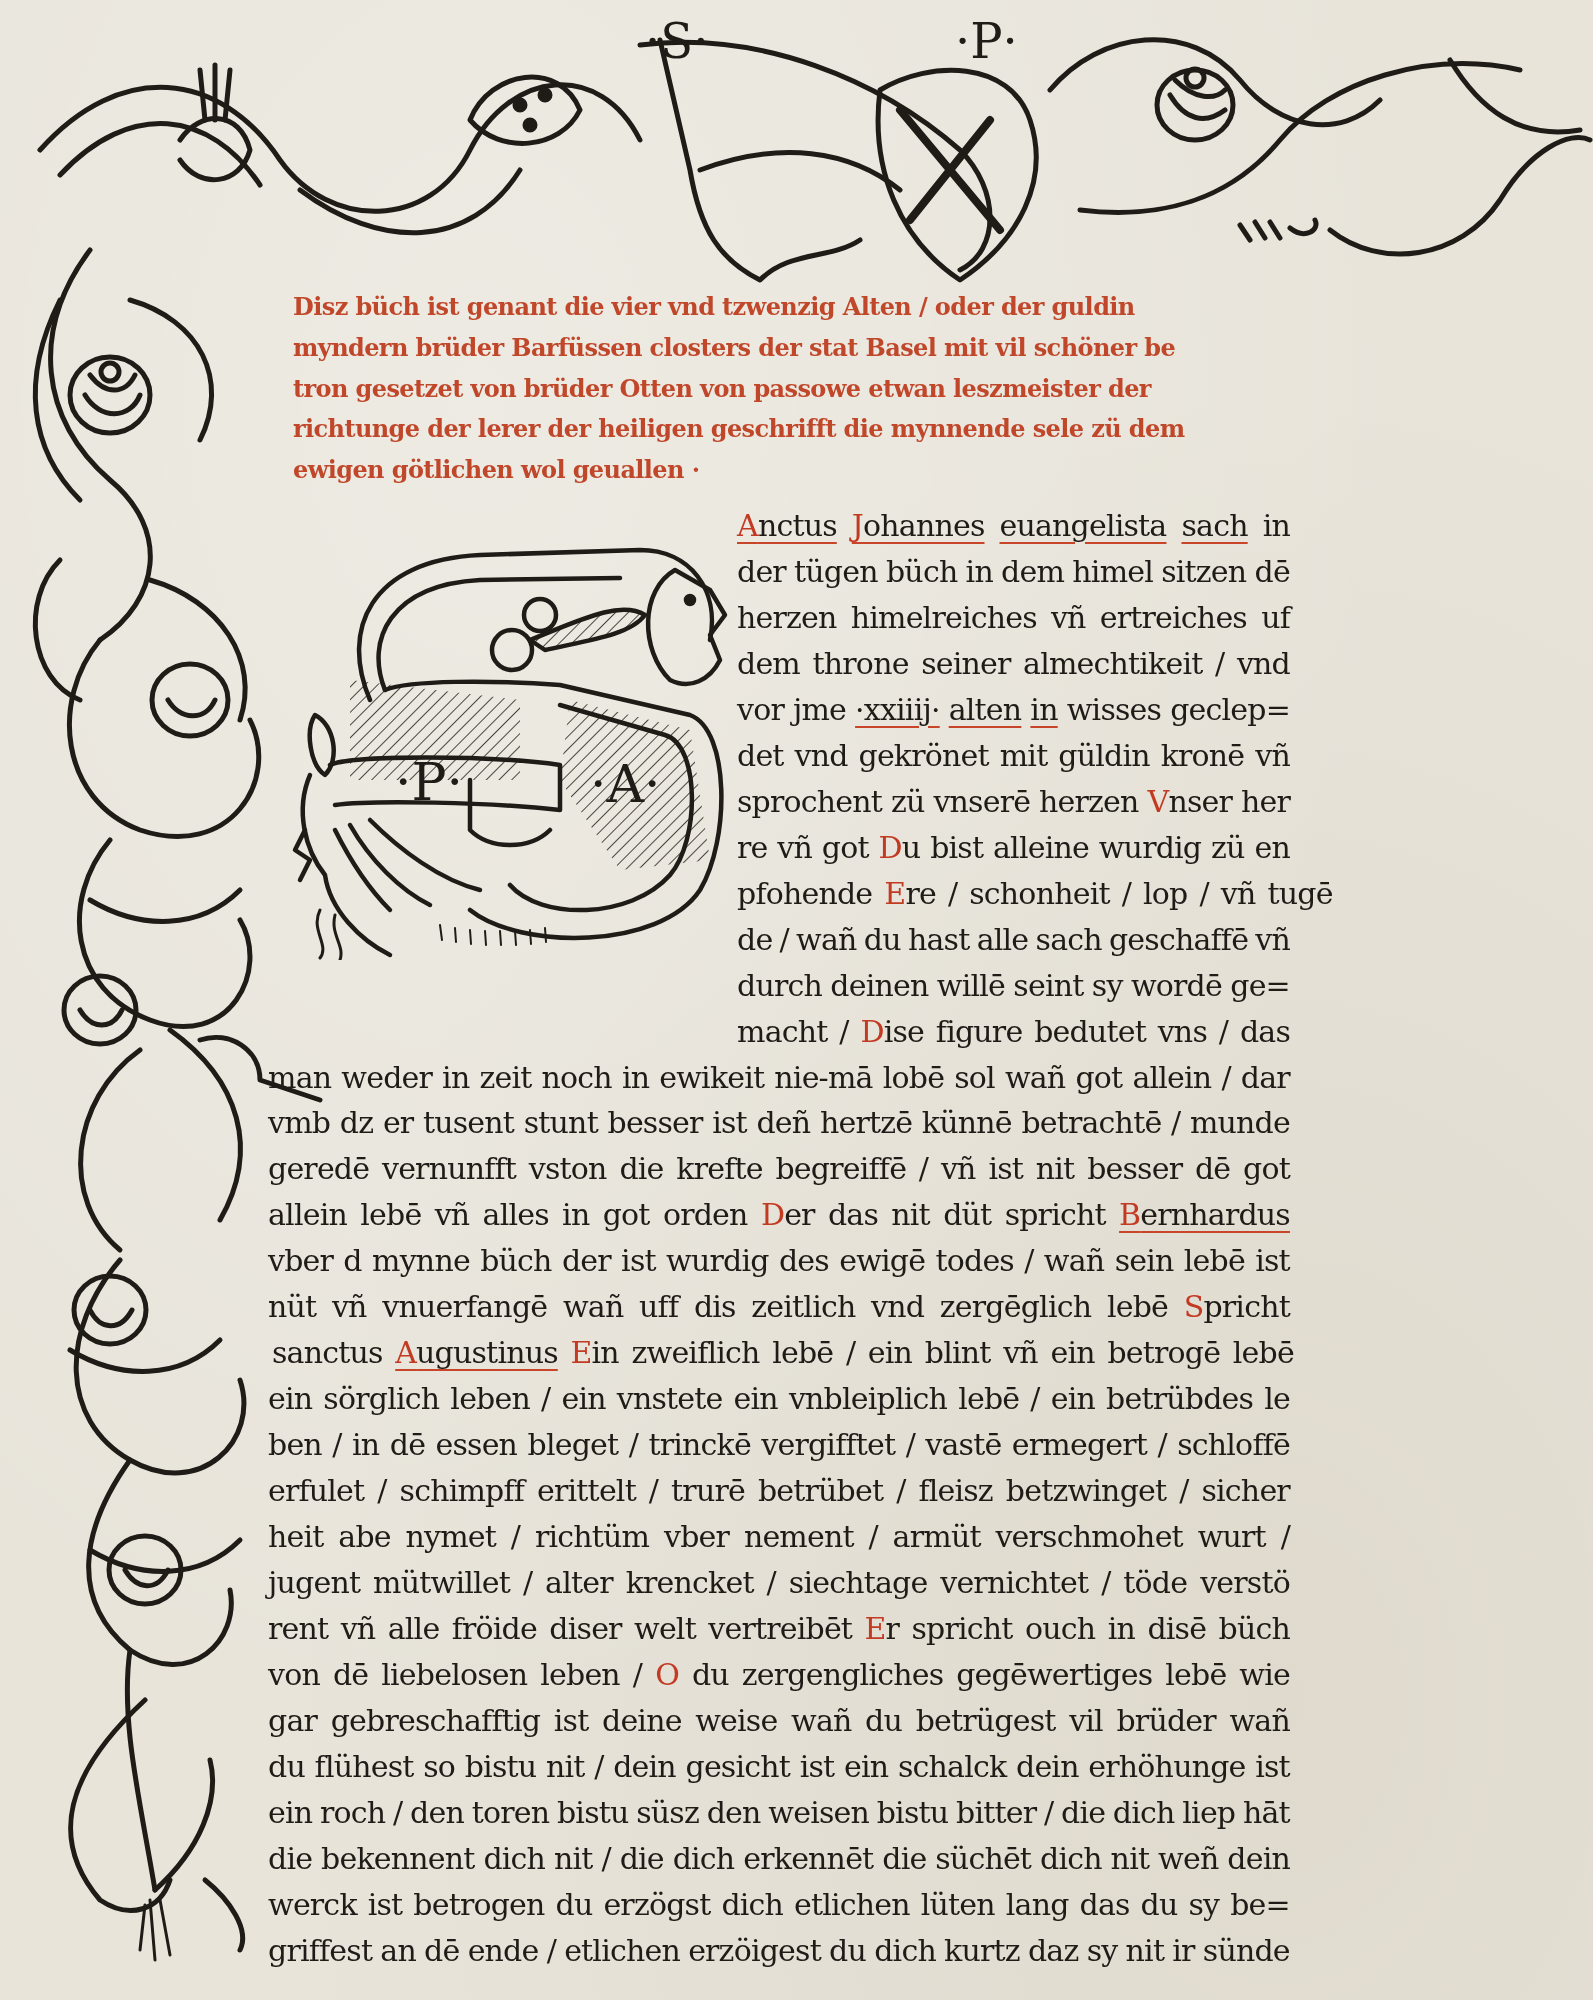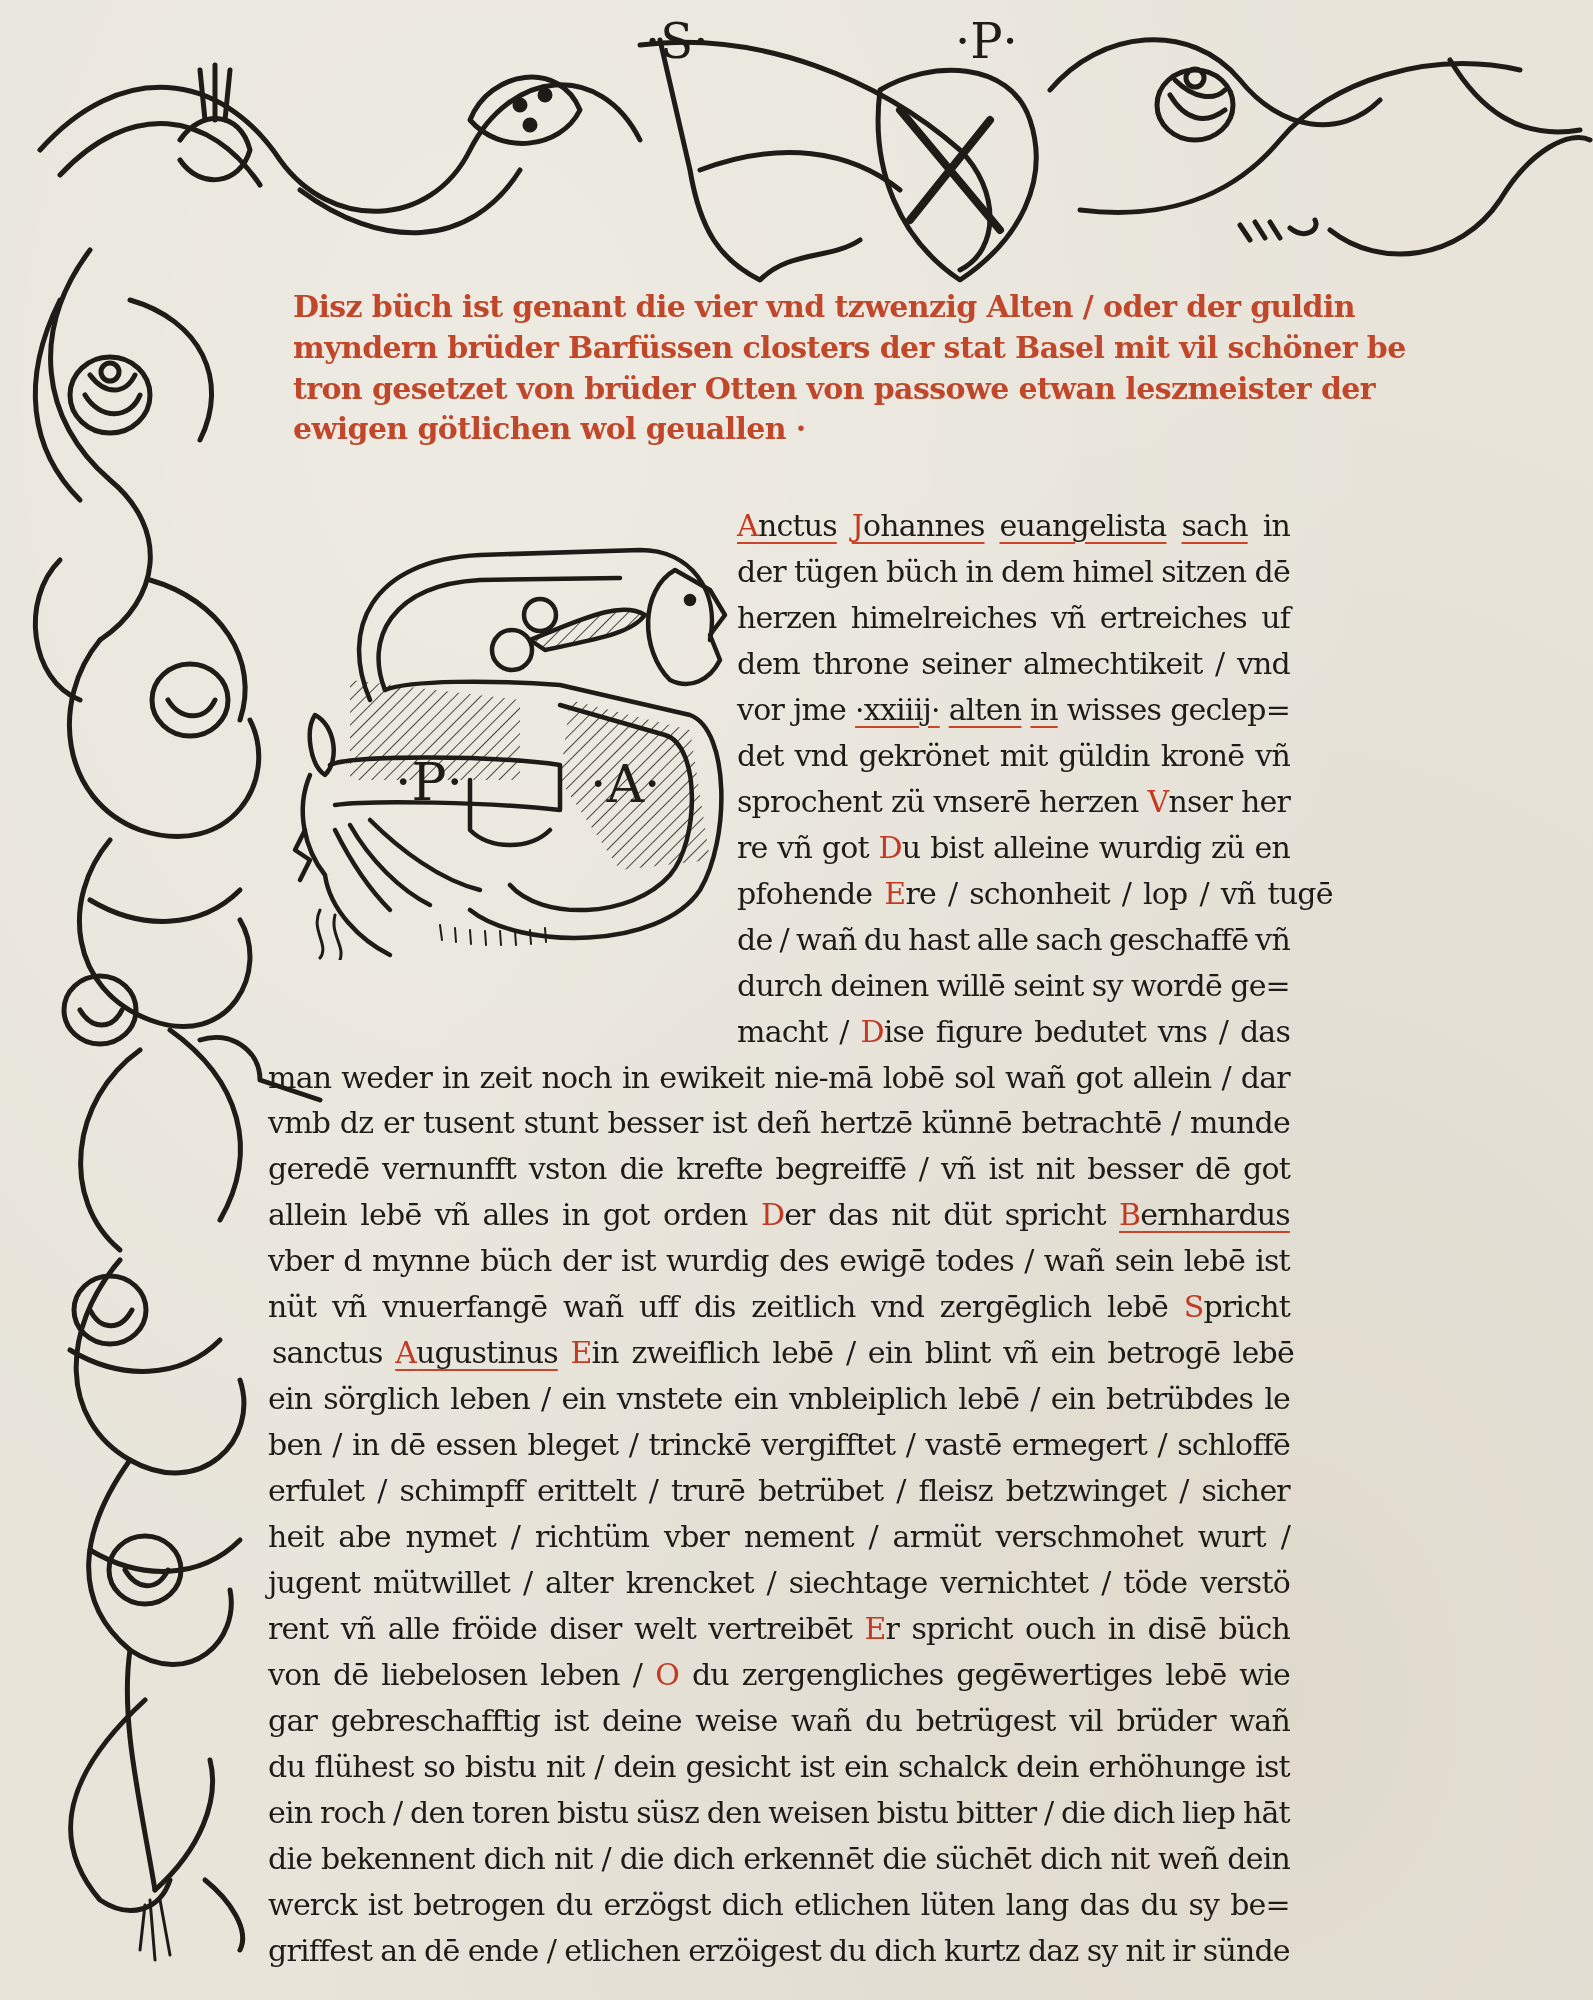--- a/index.html
+++ b/index.html
@@ -11,21 +11,21 @@
   .page {
     position: relative; width: 1593px; height: 2000px;
     background:
       radial-gradient(ellipse at 30% 20%, rgba(255,255,255,0.25), rgba(0,0,0,0) 60%),
       radial-gradient(ellipse at 80% 85%, rgba(150,130,100,0.10), rgba(0,0,0,0) 55%),
       #e8e4da;
   }
   svg.border { position: absolute; left: 0; top: 0; }
   .rubric {
     position: absolute; left: 293px; top: 287px; width: 1010px;
-    color: #c0472a; font-weight: bold; font-size: 30px; line-height: 40.8px;
+    color: #c0472a; font-weight: bold; font-size: 24px; line-height: 40.8px;
     letter-spacing: -0.6px; white-space: nowrap;
     font-family: "DejaVu Serif", serif;
   }
   .rubric div { height: 40.8px; }
   .body-text {
     position: absolute; left: 0; top: 0; width: 1593px;
     color: #1f1b17; font-size: 30px; white-space: nowrap;
     font-family: "DejaVu Serif", serif; letter-spacing: -0.8px;
   }
   .line { position: absolute; height: 46px; line-height: 46px; display: flex; justify-content: space-between; }
@@ -107,20 +107,21 @@
       <path d="M 205 1880 C 230 1900, 250 1930, 240 1950"></path>
     </g>
     <text class="top-letter" x="645" y="58">·S·</text>
     <text class="top-letter" x="955" y="58">·P·</text>
   </svg>
 
   <div class="rubric">
     <div>Disz büch ist genant die vier vnd tzwenzig Alten / oder der guldin</div>
     <div>myndern brüder Barfüssen closters der stat Basel mit vil schöner be</div>
     <div>tron gesetzet von brüder Otten von passowe etwan leszmeister der</div>
+    <div>richtunge der lerer der heiligen geschrifft die mynnende sele zü dem</div>
     <div>ewigen götlichen wol geuallen ·</div>
   </div>
 
   <svg class="initial" width="440" height="430" viewBox="0 0 440 430">
     <defs>
       <pattern id="hatch" width="9" height="9" patternUnits="userSpaceOnUse" patternTransform="rotate(45)">
         <line x1="0" y1="0" x2="0" y2="9" stroke="#1f1b17" stroke-width="1.6"></line>
       </pattern>
     </defs>
     <g fill="none" stroke="#1f1b17" stroke-width="4.5" stroke-linejoin="round" stroke-linecap="round">

